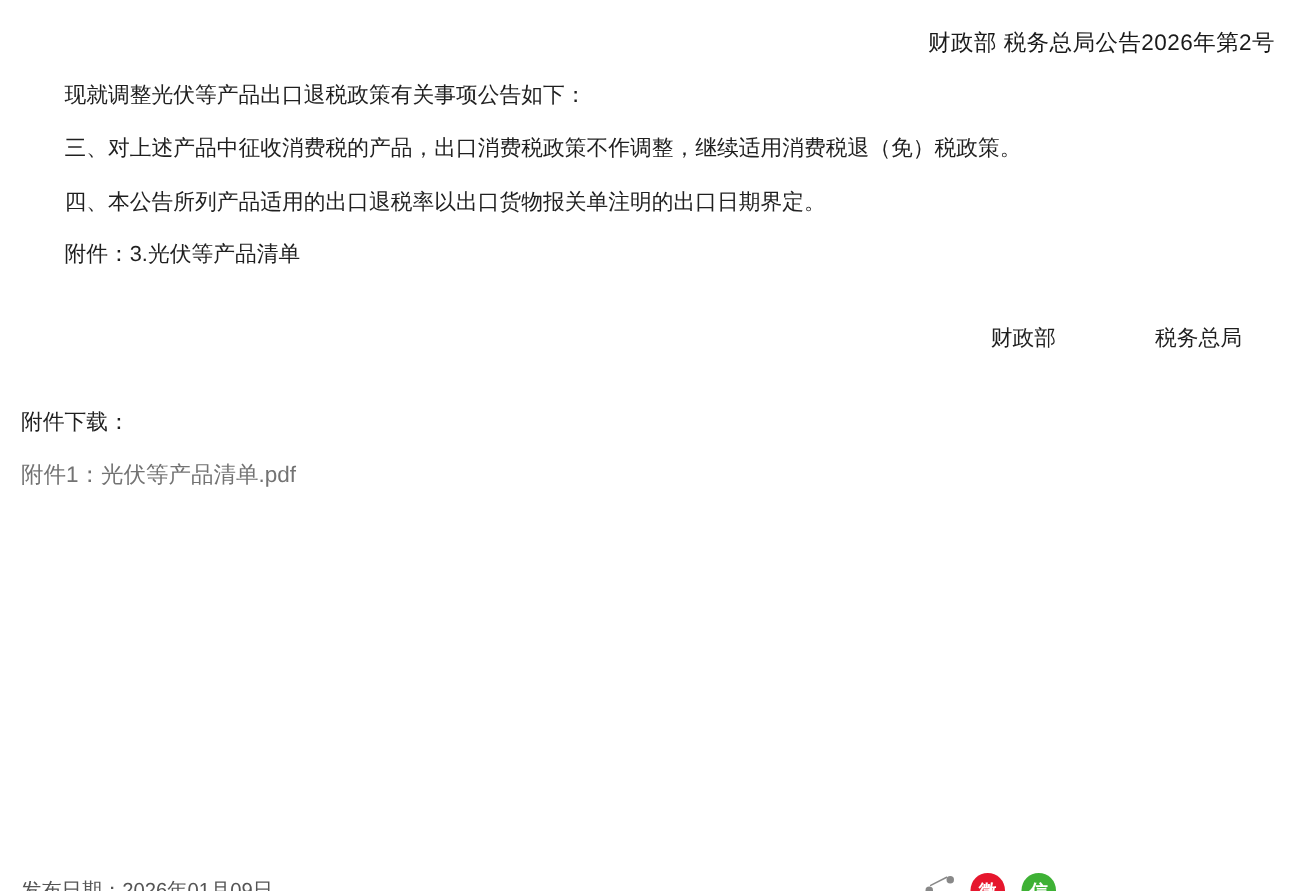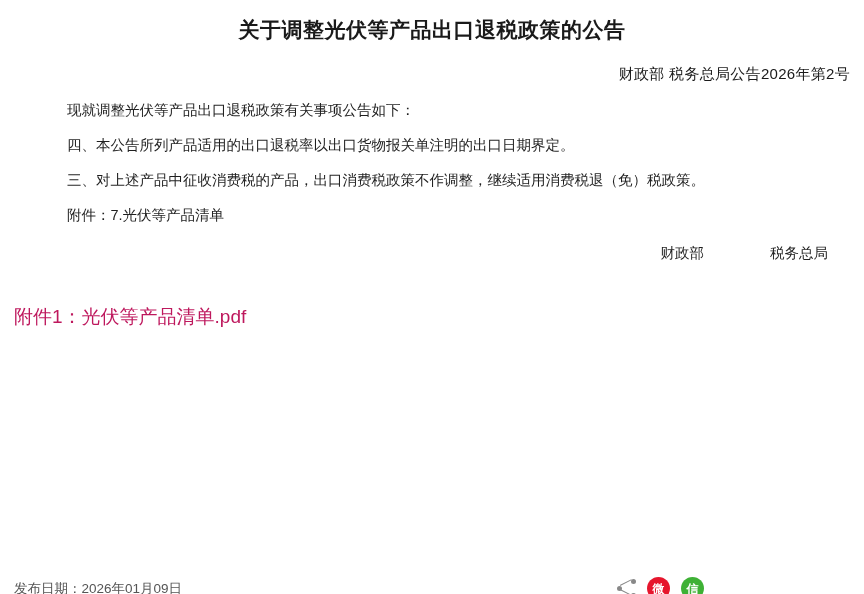--- a/index.html
+++ b/index.html
@@ -33,56 +33,55 @@
   .doc-subtitle {
     text-align: right;
     font-size: 15px;
     font-weight: normal;
     color: #1a1a1a;
     margin: 19px 0 0 0;
     letter-spacing: 0.3px;
   }
   .body-block {
     margin-top: 12px;
-    margin-left: 24px;
   }
   .para {
     font-size: 14.5px;
     line-height: 1.95;
     color: #1f1f1f;
     text-align: justify;
     text-indent: 2em;
     margin: 0 0 7px 0;
   }
   .para.indent-4 {
     text-indent: 4.3em;
   }
   .sign-block {
-    margin-top: 8px;
+    margin-top: 27px;
     text-align: right;
     font-size: 14.5px;
     line-height: 2.1;
     color: #1f1f1f;
     padding-right: 22px;
   }
   .sign-line .dept1 {
     margin-right: 66px;
   }
   .attach-section {
     margin-top: 30px;
   }
   .attach-heading {
     font-size: 14.5px;
     color: #1f1f1f;
     margin-bottom: 11px;
   }
   .attach-link {
     display: block;
-    font-size: 19px;
-    color: #be185d;
+    font-size: 15px;
+    color: #737373;
     text-decoration: none;
     line-height: 2.0;
     cursor: pointer;
   }
   .footer {
     position: absolute;
     left: 14px;
     right: 14px;
     bottom: 8px;
     display: flex;
@@ -141,38 +140,38 @@
     border-radius: 1px;
   }
   .dots .l1 { left: 3px; top: 6px; transform: rotate(-27deg); transform-origin: left center; }
   .dots .l2 { left: 3px; top: 10px; transform: rotate(27deg); transform-origin: left center; }
 </style>
 </head>
 <body>
 
 <div class="page">
 
-  <h1 class="doc-title">关于调整光伏等产品出口退税政策的公告</h1>
 
   <div class="doc-subtitle">财政部  税务总局公告2026年第2号</div>
 
   <div class="body-block">
     <p class="para">现就调整光伏等产品出口退税政策有关事项公告如下：</p>
+    <p class="para">三、对上述产品中征收消费税的产品，出口消费税政策不作调整，继续适用消费税退（免）税政策。</p>
     <p class="para">四、本公告所列产品适用的出口退税率以出口货物报关单注明的出口日期界定。</p>
-    <p class="para">三、对上述产品中征收消费税的产品，出口消费税政策不作调整，继续适用消费税退（免）税政策。</p>
-    <p class="para">附件：7.光伏等产品清单</p>
+    <p class="para">附件：3.光伏等产品清单</p>
   </div>
 
   <div class="sign-block">
     <div class="sign-line">
       <span class="dept1">财政部</span><span>税务总局</span>
     </div>
   </div>
 
   <div class="attach-section">
+    <div class="attach-heading">附件下载：</div>
     <a class="attach-link">附件1：光伏等产品清单.pdf</a>
   </div>
 
   <div class="footer">
     <div class="pub-date">发布日期：2026年01月09日</div>
     <div class="share-row">
       <span class="share-generic dots">
         <span class="l1"></span>
         <span class="l2"></span>
         <span class="d1"></span>

